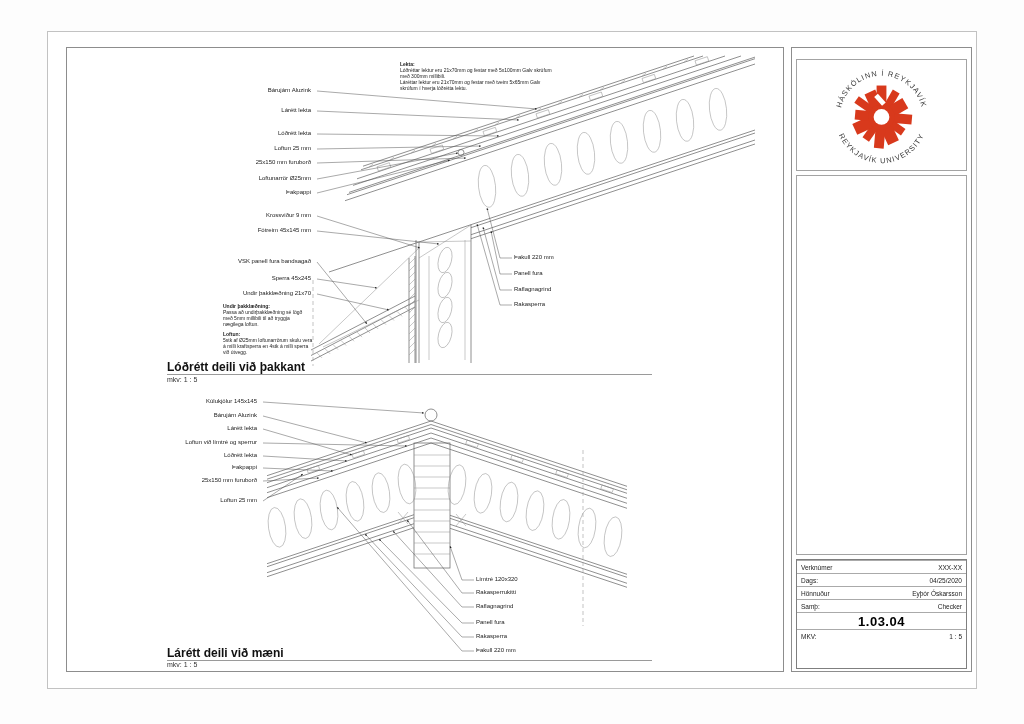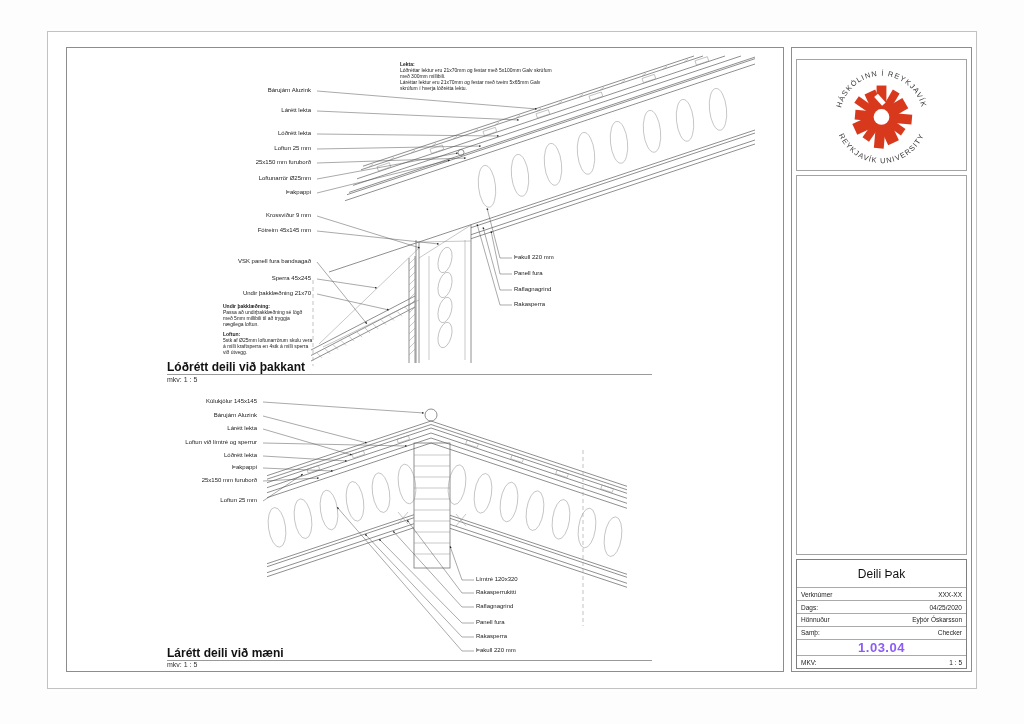--- a/index.html
+++ b/index.html
@@ -26,21 +26,21 @@
   #logo-box{position:absolute;left:4px;top:11px;width:171px;height:112px;border:1px solid #a3a3a3;
     box-sizing:border-box;background:#fff;}
   #empty-box{position:absolute;left:4px;top:127px;width:171px;height:380px;border:1px solid #a3a3a3;
     box-sizing:border-box;background:#fff;}
   #titleblock{position:absolute;left:4px;top:511px;width:171px;height:110px;border:1px solid #7f7f7f;
     box-sizing:border-box;background:#fff;display:flex;flex-direction:column;}
   .tb-title{height:28px;display:flex;align-items:center;justify-content:center;font-size:12px;color:#111;}
   .tb-row{height:13px;box-sizing:border-box;border-top:1px solid #aaa;display:flex;
     align-items:center;justify-content:space-between;padding:0 4px;font-size:6.5px;color:#222;}
   .tb-num{height:17px;box-sizing:border-box;border-top:1px solid #aaa;display:flex;align-items:center;
-    justify-content:center;font-size:13px;font-weight:bold;letter-spacing:.5px;color:#8b5cf6;}
+    justify-content:center;font-size:13px;font-weight:bold;letter-spacing:.5px;color:#000000;}
   .tb-mkv{height:13px;box-sizing:border-box;border-top:1px solid #aaa;display:flex;align-items:center;
     justify-content:space-between;padding:0 4px;font-size:6.5px;color:#222;}
 </style>
 </head>
 <body>
 
 <div id="sheet">
 
   <div id="frame">
 
@@ -325,21 +325,20 @@
         </text>
         <text font-size="7.5" letter-spacing="1.1" fill="#3a3a3a">
           <textPath href="#arcBot" startOffset="50%" text-anchor="middle">REYKJAVÍK UNIVERSITY</textPath>
         </text>
       </svg>
     </div>
 
     <div id="empty-box"></div>
 
     <div id="titleblock">
-      <div class="tb-title">Deili Þak</div>
       <div class="tb-row">
         <span>Verknúmer</span>
         <span>XXX-XX</span>
       </div>
       <div class="tb-row">
         <span>Dags:</span>
         <span>04/25/2020</span>
       </div>
       <div class="tb-row">
         <span>Hönnuður</span>

